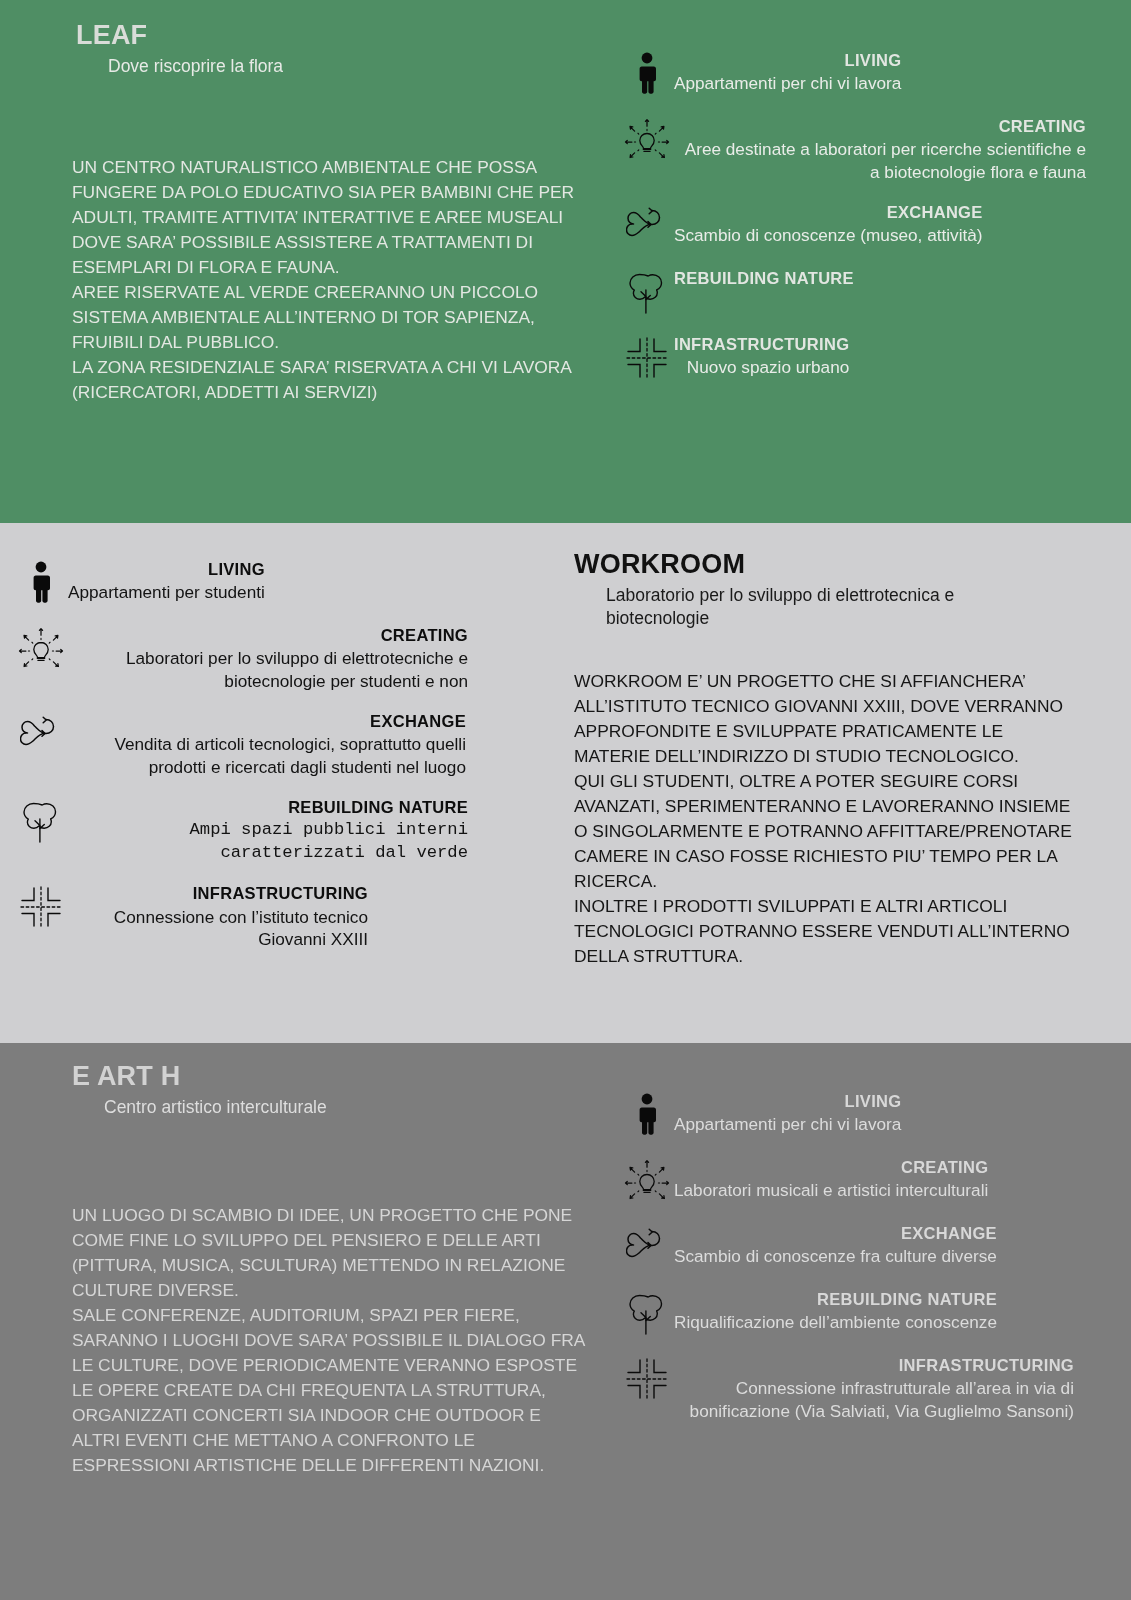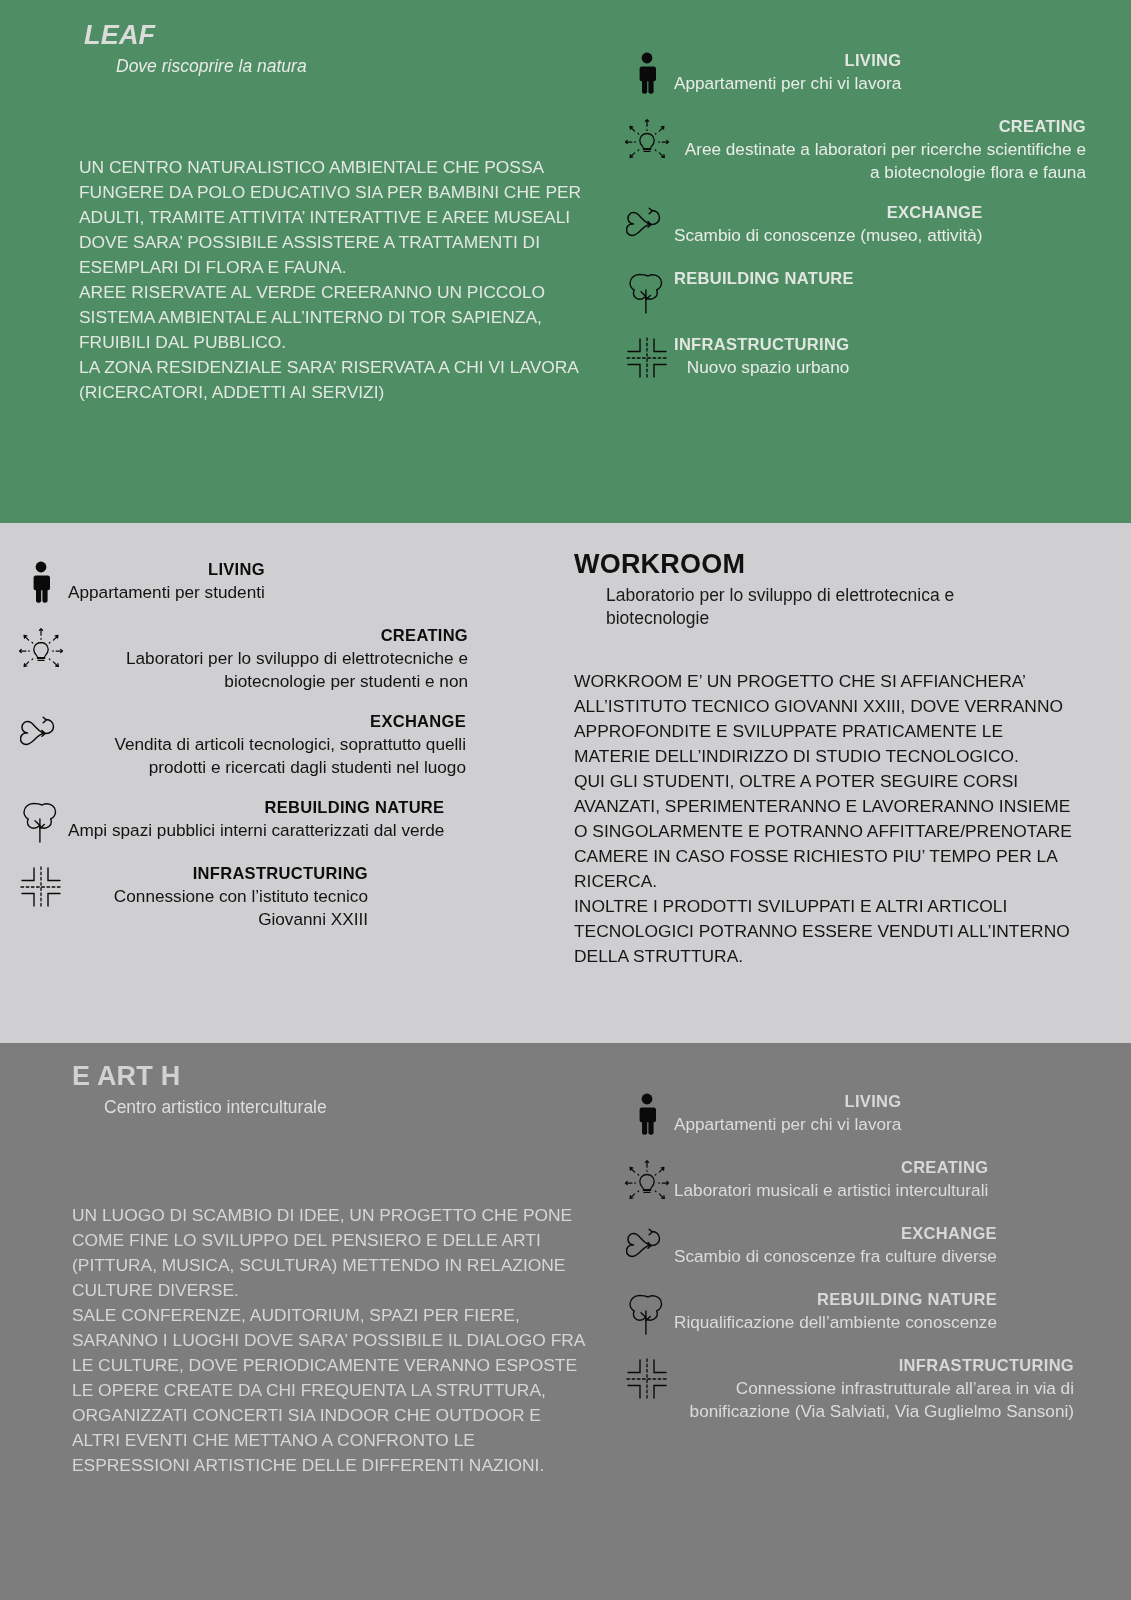--- a/index.html
+++ b/index.html
@@ -91,25 +91,25 @@
   .fl-gray  .feature-title { color:#0d0d0d; }
   .fl-gray  .feature-desc  { color:#131313; }
   .fl-dark  .feature-title { color:#d8d8d8; }
   .fl-dark  .feature-desc  { color:#dcdcdc; }
 </style>
 </head>
 <body>
 
 <div class="band band-leaf">
   <div class="col-left">
-    <div class="brand-block light-text" style="left:84px; top:22px;font-style:italic;">
+    <div class="brand-block light-text" style="left:76px; top:22px;">
       <div class="brand-title">LEAF</div>
-      <div class="brand-sub">Dove riscoprire la natura</div>
-    </div>
-    <div class="body-copy body-green" style="left:72px; top:155px; width:530px;margin-left:7px;">UN CENTRO NATURALISTICO AMBIENTALE CHE POSSA
+      <div class="brand-sub">Dove riscoprire la flora</div>
+    </div>
+    <div class="body-copy body-green" style="left:72px; top:155px; width:530px;">UN CENTRO NATURALISTICO AMBIENTALE CHE POSSA
 FUNGERE DA POLO EDUCATIVO SIA PER BAMBINI CHE PER
 ADULTI, TRAMITE ATTIVITA’ INTERATTIVE E AREE MUSEALI
 DOVE SARA’  POSSIBILE ASSISTERE A TRATTAMENTI DI
 ESEMPLARI DI FLORA E FAUNA.
 AREE RISERVATE AL VERDE CREERANNO UN PICCOLO
 SISTEMA AMBIENTALE ALL’INTERNO DI TOR SAPIENZA,
 FRUIBILI DAL PUBBLICO.
 LA ZONA RESIDENZIALE SARA’ RISERVATA A CHI VI LAVORA
 (RICERCATORI, ADDETTI AI SERVIZI)</div>
   </div>
@@ -276,21 +276,21 @@
           <svg width="42" height="44" viewBox="0 0 42 44">
             <g fill="none" stroke="#0a0a0a" stroke-width="1.4" stroke-linecap="round" stroke-linejoin="round">
               <path d="M13.5 4.5C8.3 4.5 4 8.3 4 13c0 3 1.7 5.6 4.3 7.1-.6 1-.9 2-.9 3.1 0 3.3 2.9 6 6.5 6 2 0 3.8-.8 5-2.2 1.3 1.4 3.2 2.3 5.3 2.3 3.9 0 7.1-3 7.1-6.6 0-1-.2-1.9-.7-2.8 2.9-1.3 4.9-4 4.9-7.2 0-4.4-3.9-8-8.7-8-1.7 0-3.3.5-4.6 1.3C20.6 5.3 17.3 4.5 13.5 4.5z"></path>
               <path d="M19.9 20v23"></path>
               <path d="M19.9 26.5 15 21.8M19.9 29.6l4.4-4.2"></path>
             </g>
           </svg>
         </span>
         <span class="feature-text">
           <span class="feature-title" style="display:block;">REBUILDING NATURE</span>
-          <span class="feature-desc" style="display:block;max-width:400px;">Ampi spazi pubblici interni caratterizzati dal verde</span>
+          <span class="feature-desc" style="display:block;max-width:400px;font-family:Liberation Mono, monospace;">Ampi spazi pubblici interni caratterizzati dal verde</span>
         </span>
       </div>
 
       <div class="feature">
         <span class="feature-icon">
           <svg width="44" height="44" viewBox="0 0 44 44">
             <g stroke="#0a0a0a" stroke-width="1.4" fill="none" stroke-linecap="round">
               <path d="M3 15.5h12V3M29 3v12.5h12M41 28.5H29V41M15 41V28.5H3"></path>
             </g>
             <g stroke="#0a0a0a" stroke-width="1.3" fill="none" stroke-linecap="round" stroke-dasharray="2.6 2.6">

